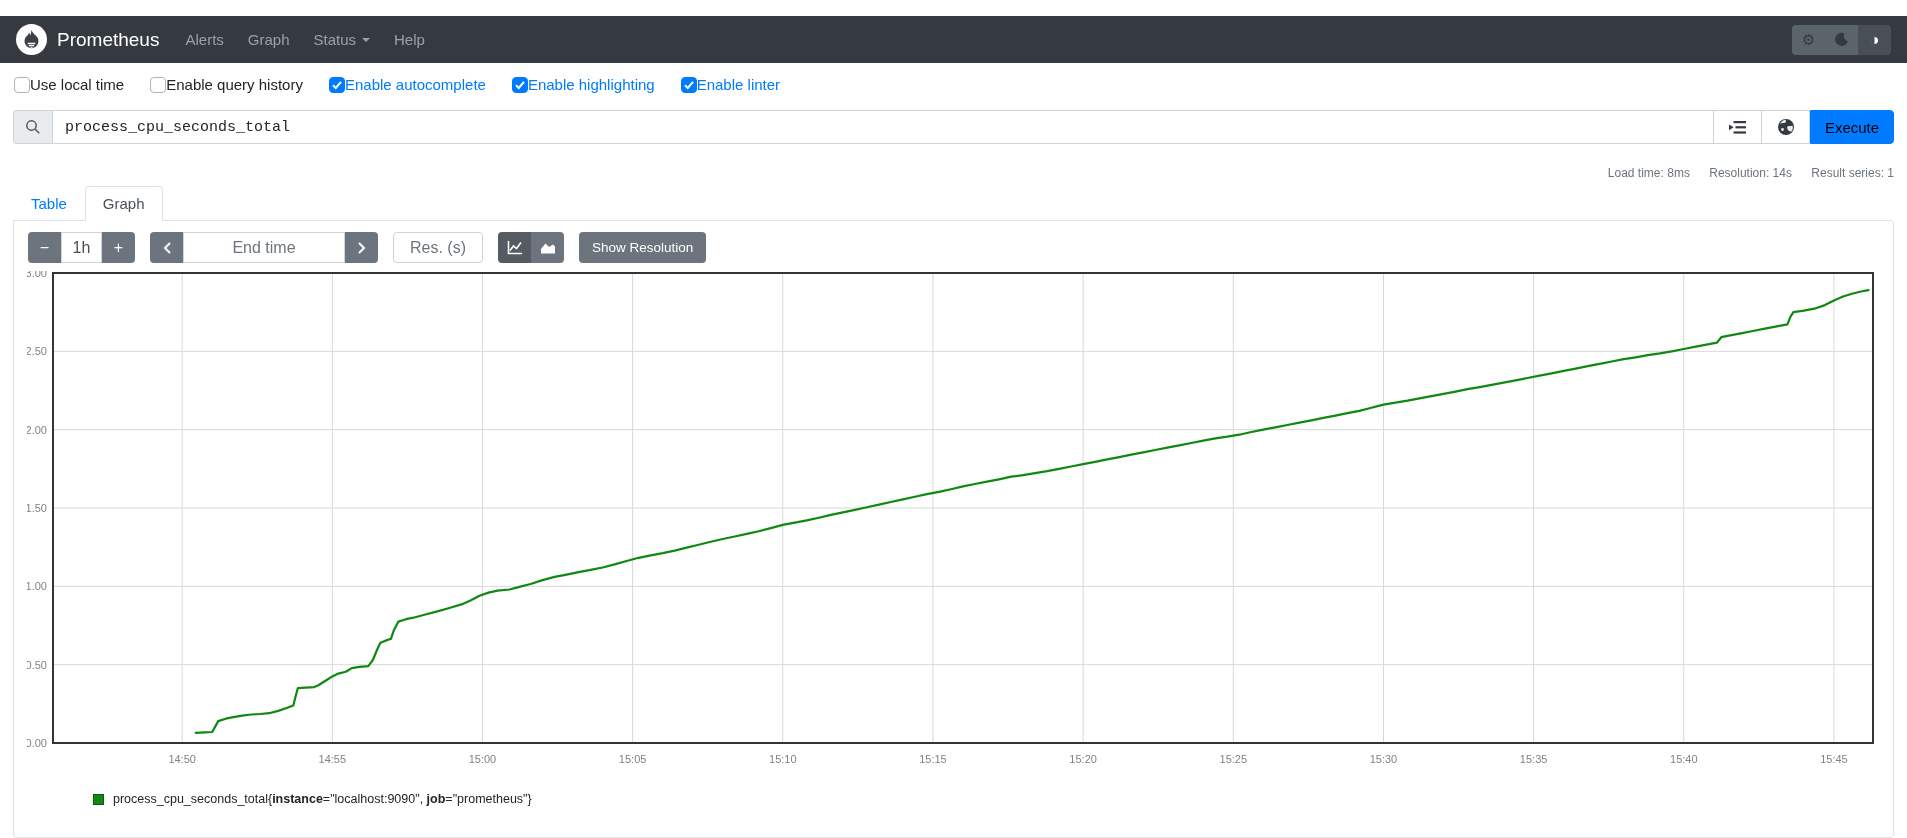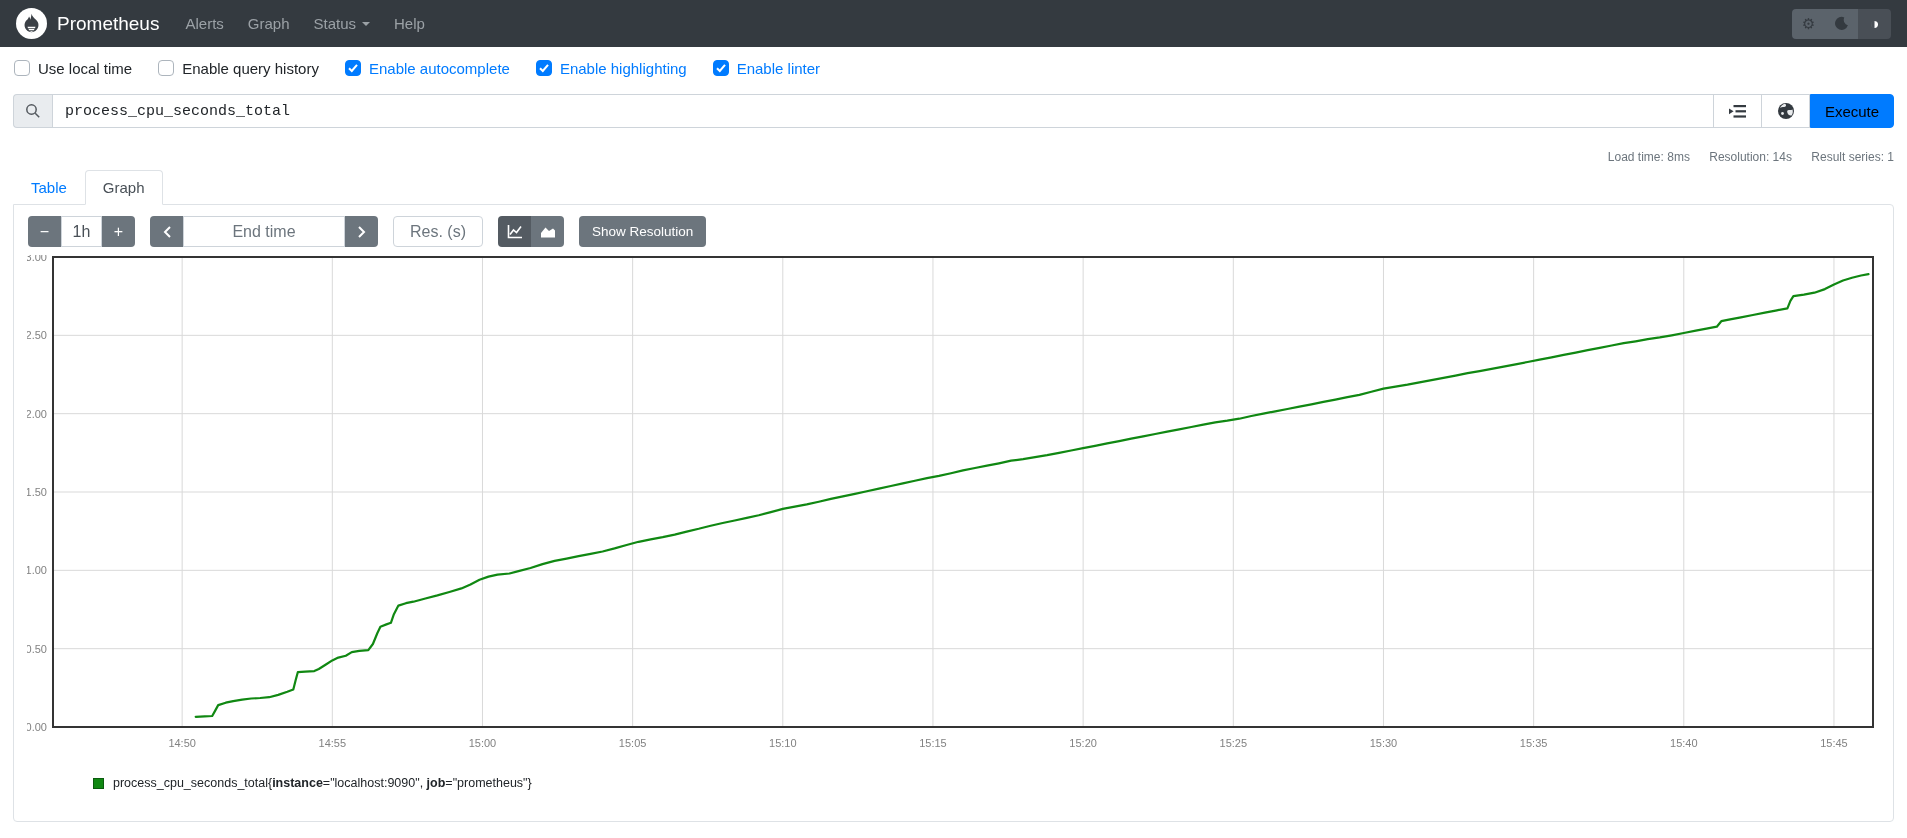--- a/index.html
+++ b/index.html
@@ -1,36 +1,36 @@
 <!DOCTYPE html>
 <html><head>
 <meta charset="utf-8">
 <style>
   * { box-sizing: border-box; margin: 0; padding: 0; }
   html,body { width: 1907px; height: 838px; background:#fff; overflow:hidden;
     font-family:"Liberation Sans", sans-serif; color:#212529; font-size:15px; }
 
   
-  .navbar { height:47px; background:#343a40; display:flex; align-items:center; padding:16px 16px; }
+  .navbar { height:47px; background:#343a40; display:flex; align-items:center; padding:16px 16px;margin-top:16px; }
   .logo-circle { width:31px; height:31px; border-radius:50%; background:#fff; display:flex;
     align-items:center; justify-content:center; flex:0 0 auto; }
   .brand { color:#fff; font-size:19px; margin:0 14px 0 10px; cursor:pointer; }
   .nav-links { display:flex; align-items:center; height:100%; }
   .nav-link { color:#9ba1a6; padding:0 12px; cursor:pointer; display:flex; align-items:center; gap:6px; }
   .caret-down { width:0; height:0; border-left:4px solid transparent; border-right:4px solid transparent;
     border-top:4px solid #9ba1a6; display:inline-block; }
   .spacer { flex:1; }
   .theme-group { display:flex; border-radius:4px; overflow:hidden; }
   .theme-btn { width:33px; height:30px; background:#5b636b; color:#343a40; display:flex;
     align-items:center; justify-content:center; font-size:15px; cursor:pointer; }
   .theme-btn.active { background:#494f56; color:#fff; font-size:16px; }
 
   
   .options-row { display:flex; align-items:center; gap:26px; padding:13px 14px 9px 14px; }
-  .opt { display:flex; align-items:flex-start; gap:8px; cursor:pointer; }
+  .opt { display:flex; align-items:center; cursor:pointer; }
   .cbx { width:16px; height:16px; border-radius:4px; border:1px solid #adb5bd; background:#fff;
     display:flex; align-items:center; justify-content:center; }
   .opt.checked .cbx { background:#007bff; border-color:#007bff; }
   .opt.checked .opt-label { color:#007bff; }
 
   
   .query-row { display:flex; margin:8px 13px 0 13px; height:34px; }
   .q-prepend { width:39px; background:#e9ecef; border:1px solid #ced4da; border-right:0;
     border-radius:4px 0 0 4px; display:flex; align-items:center; justify-content:center; }
   .q-input { flex:1; border:1px solid #ced4da; padding:0 12px;

